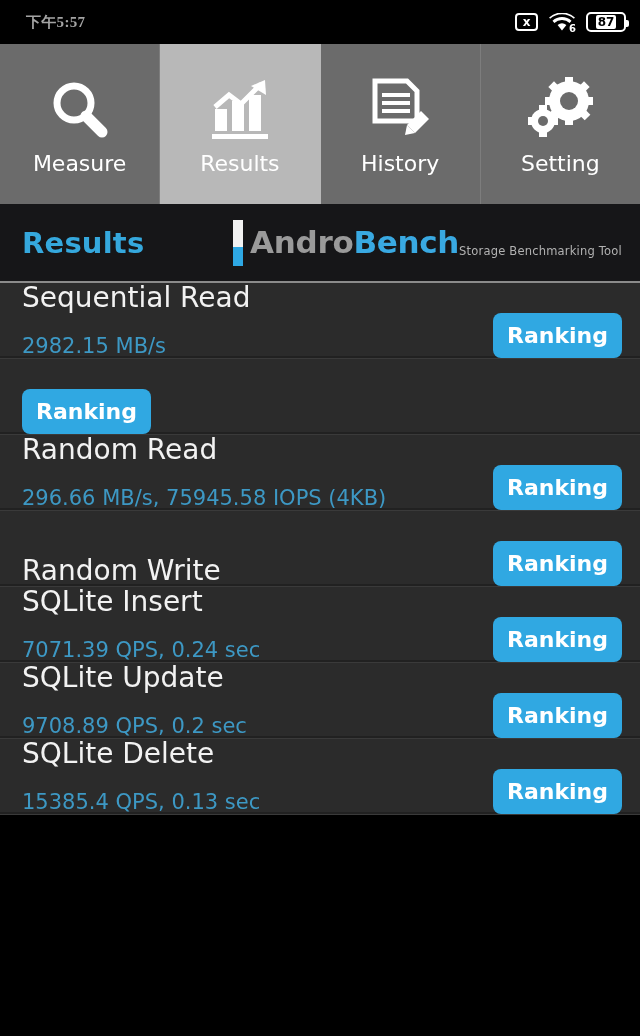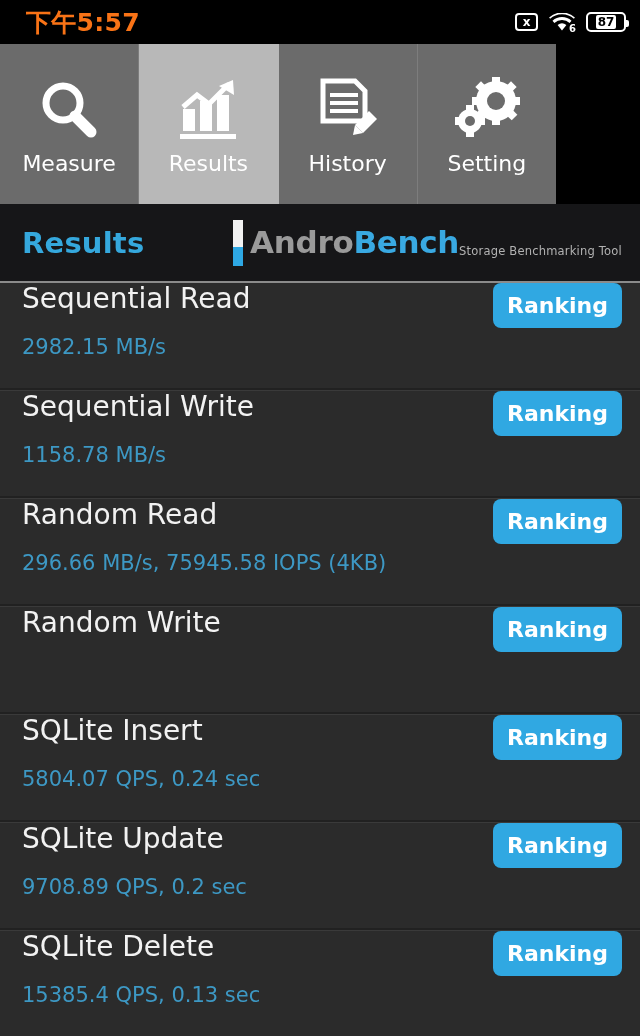--- a/index.html
+++ b/index.html
@@ -11,22 +11,23 @@
   }
 
   
   .statusbar{
     height:44px; width:640px;
     background:#000; color:#fff;
     display:flex; align-items:center; justify-content:space-between;
     padding:0 14px 0 26px;
   }
   .status-time{
-    font-size:25px; font-weight:bold; color:#f97316;
+    font-size:15px; font-weight:bold; color:#a3a3a3;
     letter-spacing:.3px;
+    font-family:Liberation Serif, serif;
   }
   .status-icons{ display:flex; align-items:center; gap:11px; }
   .sim-x{
     width:23px; height:18px; border:2px solid #fff; border-radius:4px;
     color:#fff; font-size:12px; font-weight:bold;
     display:flex; align-items:center; justify-content:center;
     line-height:1;
   }
   .wifi-wrap{ position:relative; width:26px; height:20px; }
   .wifi-wrap svg{ position:absolute; left:0; top:1px; }
@@ -42,21 +43,21 @@
   .batt:after{
     content:""; position:absolute; right:-5px; top:6px;
     width:3px; height:7px; background:#fff; border-radius:0 2px 2px 0;
   }
   .batt-lvl{
     background:#fff; color:#000; font-size:12px; font-weight:bold;
     padding:0 2px; border-radius:2px; line-height:14px;
   }
 
   
-  .tabbar{ display:flex; height:160px; width:556px; background:#6b6b6b; }
+  .tabbar{ display:flex; height:160px; width:640px; background:#6b6b6b; }
   .tab{
     flex:1 1 0; background:#6b6b6b;
     display:flex; flex-direction:column;
     align-items:center; justify-content:center;
     border-right:1px solid #7d7d7d;
     position:relative;
   }
   .tab:last-child{ border-right:none; }
   .tab.selected{ background:#b8b8b8; border-right:1px solid #b8b8b8; }
   .tab-icon{ height:74px; display:flex; align-items:center; justify-content:center; }
@@ -86,23 +87,23 @@
   .logo-main{ font-size:31px; font-weight:bold; line-height:1; letter-spacing:-.3px; }
   .logo-andro{ color:#9a9a9a; }
   .logo-bench{ color:#39a9e2; }
   .logo-sub{
     font-size:11.5px; color:#b2b2b2; margin-top:3px; letter-spacing:.2px;
   }
 
   
   .list{ width:640px; background:#2b2b2b; }
   .row{
-    height:108px; width:640px;
-    display:flex; align-items:flex-start; justify-content:space-between;
-    padding:0 18px 16px 22px;
+    height:76px; width:640px;
+    display:flex; align-items:flex-end; justify-content:space-between;
+    padding:0 18px 0 22px;
     border-bottom:1px solid #3a3a3a;
     box-shadow:inset 0 -2px 0 #212121;
   }
   .row-text{ display:flex; flex-direction:column; justify-content:center; }
   .row-title{
     color:#f2f2f2; font-size:28px; line-height:1.12;
     font-family:"DejaVu Sans", sans-serif;
   }
   .row-value{
     color:#3d98c4; font-size:21px; margin-top:22px; line-height:1.1;
@@ -226,24 +227,20 @@
 
   <div class="row">
     <div class="row-text">
       <div class="row-title">Sequential Read</div>
       <div class="row-value">2982.15 MB/s</div>
     </div>
     <button class="rank-btn">Ranking</button>
   </div>
 
   <div class="row">
-    <div class="row-text">
-      <div class="row-title">Sequential Write</div>
-      <div class="row-value">1158.78 MB/s</div>
-    </div>
     <button class="rank-btn">Ranking</button>
   </div>
 
   <div class="row">
     <div class="row-text">
       <div class="row-title">Random Read</div>
       <div class="row-value">296.66 MB/s, 75945.58 IOPS (4KB)</div>
     </div>
     <button class="rank-btn">Ranking</button>
   </div>
@@ -251,21 +248,21 @@
   <div class="row">
     <div class="row-text">
       <div class="row-title">Random Write</div>
     </div>
     <button class="rank-btn">Ranking</button>
   </div>
 
   <div class="row">
     <div class="row-text">
       <div class="row-title">SQLite Insert</div>
-      <div class="row-value">5804.07 QPS, 0.24 sec</div>
+      <div class="row-value">7071.39 QPS, 0.24 sec</div>
     </div>
     <button class="rank-btn">Ranking</button>
   </div>
 
   <div class="row">
     <div class="row-text">
       <div class="row-title">SQLite Update</div>
       <div class="row-value">9708.89 QPS, 0.2 sec</div>
     </div>
     <button class="rank-btn">Ranking</button>

